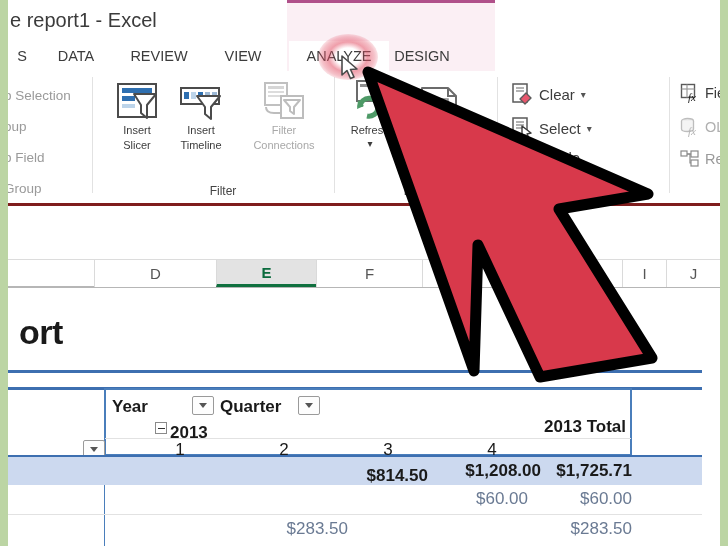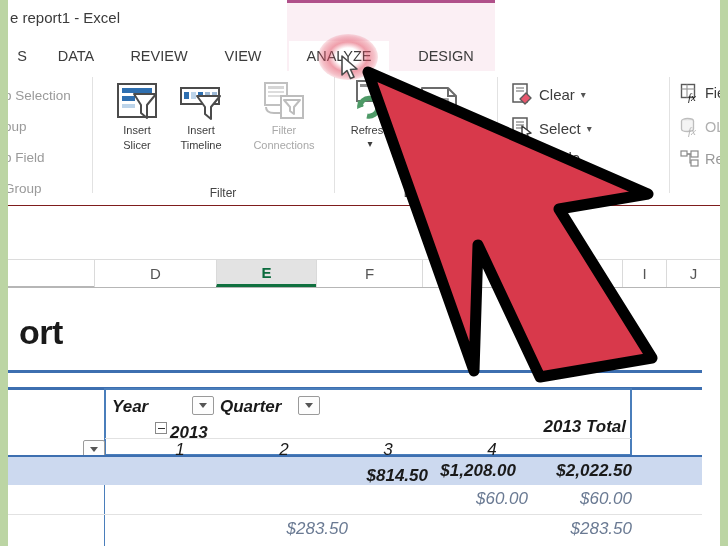--- a/index.html
+++ b/index.html
@@ -35,21 +35,21 @@
     border-top:3px solid #b0508a;
   }
   #contextual-label {
     position:absolute; left:279px; top:11px; width:208px;
     text-align:center;
     font-size:12.5px; color:#b0508a; letter-spacing:.4px;
     white-space:nowrap;
   }
   #doc-title {
     position:absolute; left:2px; top:9px;
-    font-size:15px; color:#3b3b3b; white-space:nowrap;
+    font-size:20px; color:#3b3b3b; white-space:nowrap;
   }
 
   
   #tabstrip {
     position:absolute; left:0; top:41px; width:712px; height:30px;
     background:#ffffff;
   }
   #tabstrip .ctx-bg {
     position:absolute; left:279px; top:0; width:208px; height:30px;
     background:#fbeff4;
@@ -62,21 +62,21 @@
   }
   .tab.active {
     background:#ffffff;
     color:#3c3c3c;
   }
 
   
   #ribbon {
     position:absolute; left:0; top:71px; width:712px; height:135px;
     background:#ffffff;
-    border-bottom:1px solid #7f1d1d;
+    border-bottom:3px solid #7f1d1d;
   }
   .rdiv {
     position:absolute; top:6px; width:1px; height:116px;
     background:#e2e2e2;
   }
   .grouplabel {
     position:absolute; bottom:5px;
     font-size:12px; color:#444; text-align:center;
     white-space:nowrap;
   }
@@ -144,21 +144,21 @@
   
   #pivot-outline {
     position:absolute;
     border:2px solid #4a7ebb;
   }
 
   .pcell {
     position:absolute;
     font-size:17px; color:#1a1a1a;
     white-space:nowrap;
-    display:flex; align-items:center;font-style:italic;
+    display:flex; align-items:center;
   }
   .pcell.bold { font-weight:bold; }
   .pcell.right { justify-content:flex-end; }
   .pcell.center { justify-content:center; }
   .pcell.moneygray { color:#6a7a93;text-align:center; }
   #band-row {
     position:absolute; background:#ccd9ef;
   }
 
   .filterbtn {
@@ -223,21 +223,21 @@
       </div>
       <div class="tab" style="left:200px;width:70px;">
         <span>VIEW</span>
       </div>
       <div class="tab" style="left:108px;width:86px;">
         <span>REVIEW</span>
       </div>
       <div class="tab active" style="left:281px;width:100px;">
         <span>ANALYZE</span>
       </div>
-      <div class="tab" style="left:395px;width:86px;">
+      <div class="tab" style="left:371px;width:86px;">
         <span>DESIGN</span>
       </div>
     </div>
 
     <div id="ribbon">
 
       <div class="smallitem" style="left:-4px;top:17px;">p Selection</div>
       <div class="smallitem" style="left:-4px;top:48px;">oup</div>
       <div class="smallitem" style="left:-4px;top:79px;">p Field</div>
       <div class="smallitem" style="left:-4px;top:110px;">Group</div>
@@ -443,22 +443,22 @@
       </div>
       <div class="pcell center" style="left:140px;top:152px;width:64px;height:20px;">1</div>
       <div class="pcell center" style="left:244px;top:152px;width:64px;height:20px;">2</div>
       <div class="pcell center" style="left:348px;top:152px;width:64px;height:20px;">3</div>
       <div class="pcell center" style="left:452px;top:152px;width:64px;height:20px;">4</div>
 
       <div id="band-row" style="left:0px;top:169px;width:694px;height:28px;"></div>
       <div class="bluerule" style="left:0px;top:167px;width:694px;height:2px;"></div>
 
       <div class="pcell bold right" style="left:348px;top:170px;width:72px;height:36px;text-align:center;">$814.50</div>
-      <div class="pcell bold right" style="left:412px;top:170px;width:96px;height:26px;">$1,208.00</div>
-      <div class="pcell bold right" style="left:524px;top:170px;width:100px;height:26px;">$2,022.50</div>
+      <div class="pcell bold right" style="left:437px;top:170px;width:96px;height:26px;">$1,208.00</div>
+      <div class="pcell bold right" style="left:524px;top:170px;width:100px;height:26px;">$1,725.71</div>
 
       <div class="pcell moneygray right" style="left:424px;top:199px;width:96px;height:24px;">$60.00</div>
       <div class="pcell moneygray right" style="left:524px;top:199px;width:100px;height:24px;">$60.00</div>
 
       <div class="rowline" style="left:0px;top:226px;width:694px;"></div>
 
       <div class="pcell moneygray right" style="left:244px;top:229px;width:96px;height:24px;">$283.50</div>
       <div class="pcell moneygray right" style="left:524px;top:229px;width:100px;height:24px;">$283.50</div>
     </div>
 

